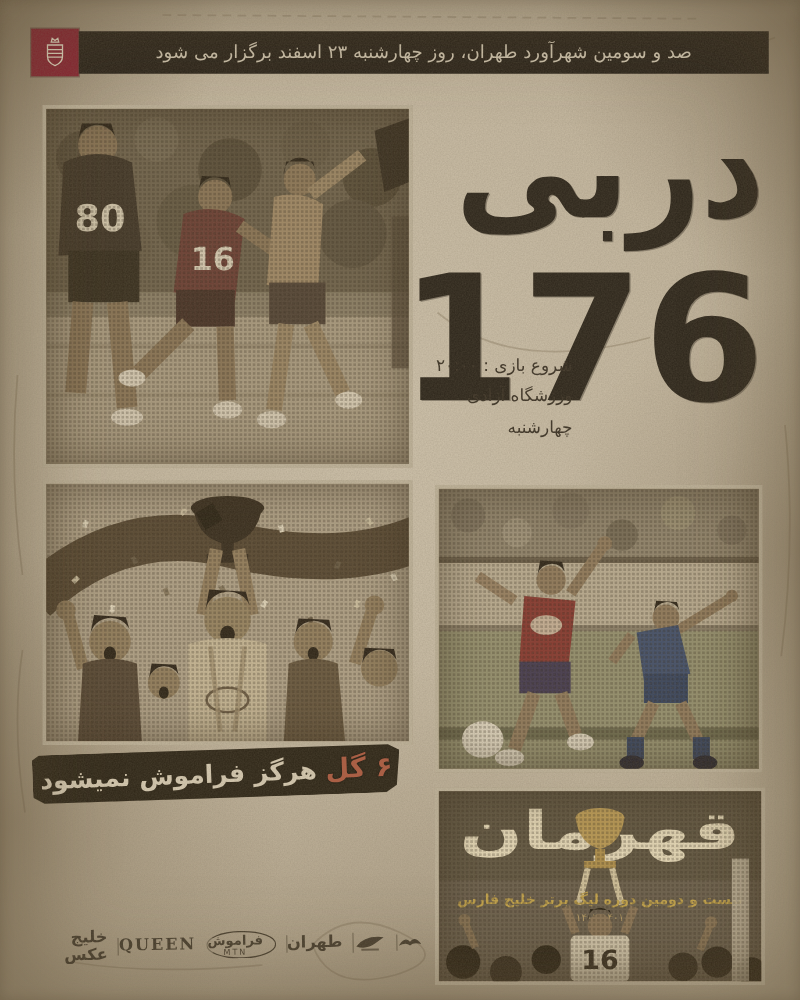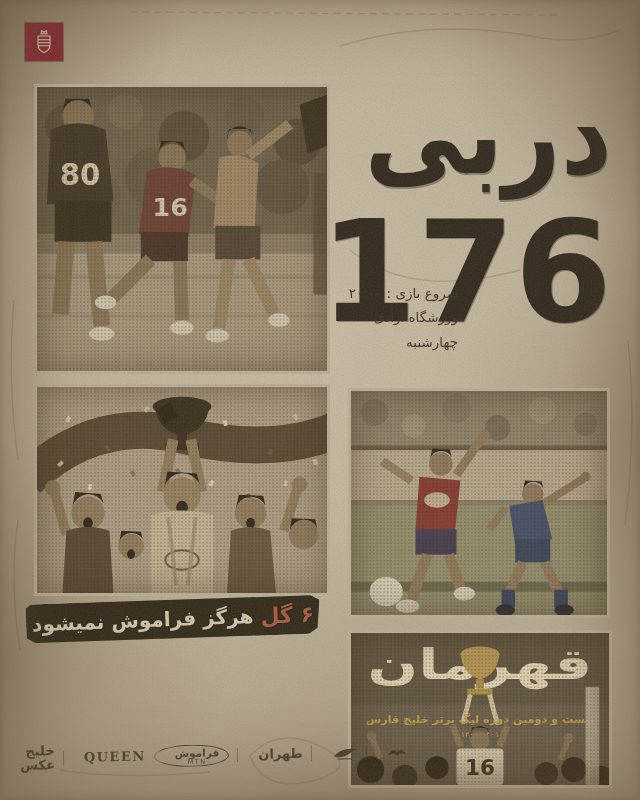--- a/index.html
+++ b/index.html
@@ -48,21 +48,21 @@
     box-shadow:2px 3px 4px rgba(50,40,24,.35);}
   .slogan .goals{color:#b05c41;font-weight:bold;font-size:22px;margin-left:7px;text-shadow:0 0 2px rgba(0,0,0,.5);}
   .slogan .rest{color:#d9cdb4;font-weight:bold;font-size:20px;letter-spacing:.5px;}
 
   
   .article{position:absolute;left:26px;top:653px;width:298px;z-index:10;direction:rtl;text-align:justify;color:#44392a;font-size:13px;line-height:1.68;}
 
   
   .sponsors{position:absolute;left:20px;top:733px;width:318px;height:46px;z-index:10;display:flex;align-items:center;gap:8px;color:#3a3122;transform:rotate(-1deg);opacity:.88;}
   .sponsor{display:flex;flex-direction:column;align-items:center;justify-content:center;line-height:1.05;}
-  .sponsor + .sponsor{border-left:1px solid rgba(58,49,34,.5);padding-left:20px;}
+  .sponsor + .sponsor{border-left:1px solid rgba(58,49,34,.5);padding-left:0;}
   .s-fa{direction:rtl;font-weight:bold;font-size:13px;}
   .s-queen{font-family:"DejaVu Serif",serif;font-weight:bold;font-size:13px;letter-spacing:1.5px;}
   .s-oval{border:1.5px solid #3a3122;border-radius:50%;padding:2px 9px 1px;}
   .s-oval .main{font-size:10.5px;font-weight:bold;direction:rtl;}
   .s-oval .sub{font-size:6.5px;letter-spacing:1.5px;font-weight:normal;}
 </style>
 </head>
 <body>
 
 <div class="poster">
@@ -82,20 +82,23 @@
 
   <header class="top-banner">
     <div class="logo-box">
       <svg width="30" height="30" viewBox="0 0 40 40">
         <g fill="none" stroke="#e8ddc6" stroke-width="1.4">
           <path d="M16 9 h8 l-1 -4 -3 2.2 -3 -2.2 z"></path>
           <path d="M12 12 h16 v12 q0 7 -8 10 q-8 -3 -8 -10 z"></path>
           <path d="M12 17 h16 M12 21 h16 M12 25 h16"></path>
         </g>
       </svg>
+    </div>
+    <div class="banner-bar">
+      <span class="banner-text">صد و سومین شهرآورد طهران، روز چهارشنبه ۲۳ اسفند برگزار می شود</span>
     </div>
   </header>
 
   <div class="title-word">دربی</div>
   <div class="title-number">176</div>
 
   <div class="schedule">
     <div>شروع بازی : ۲۰:۰۰</div>
     <div>ورزشگاه آزادی</div>
     <div>چهارشنبه</div>

